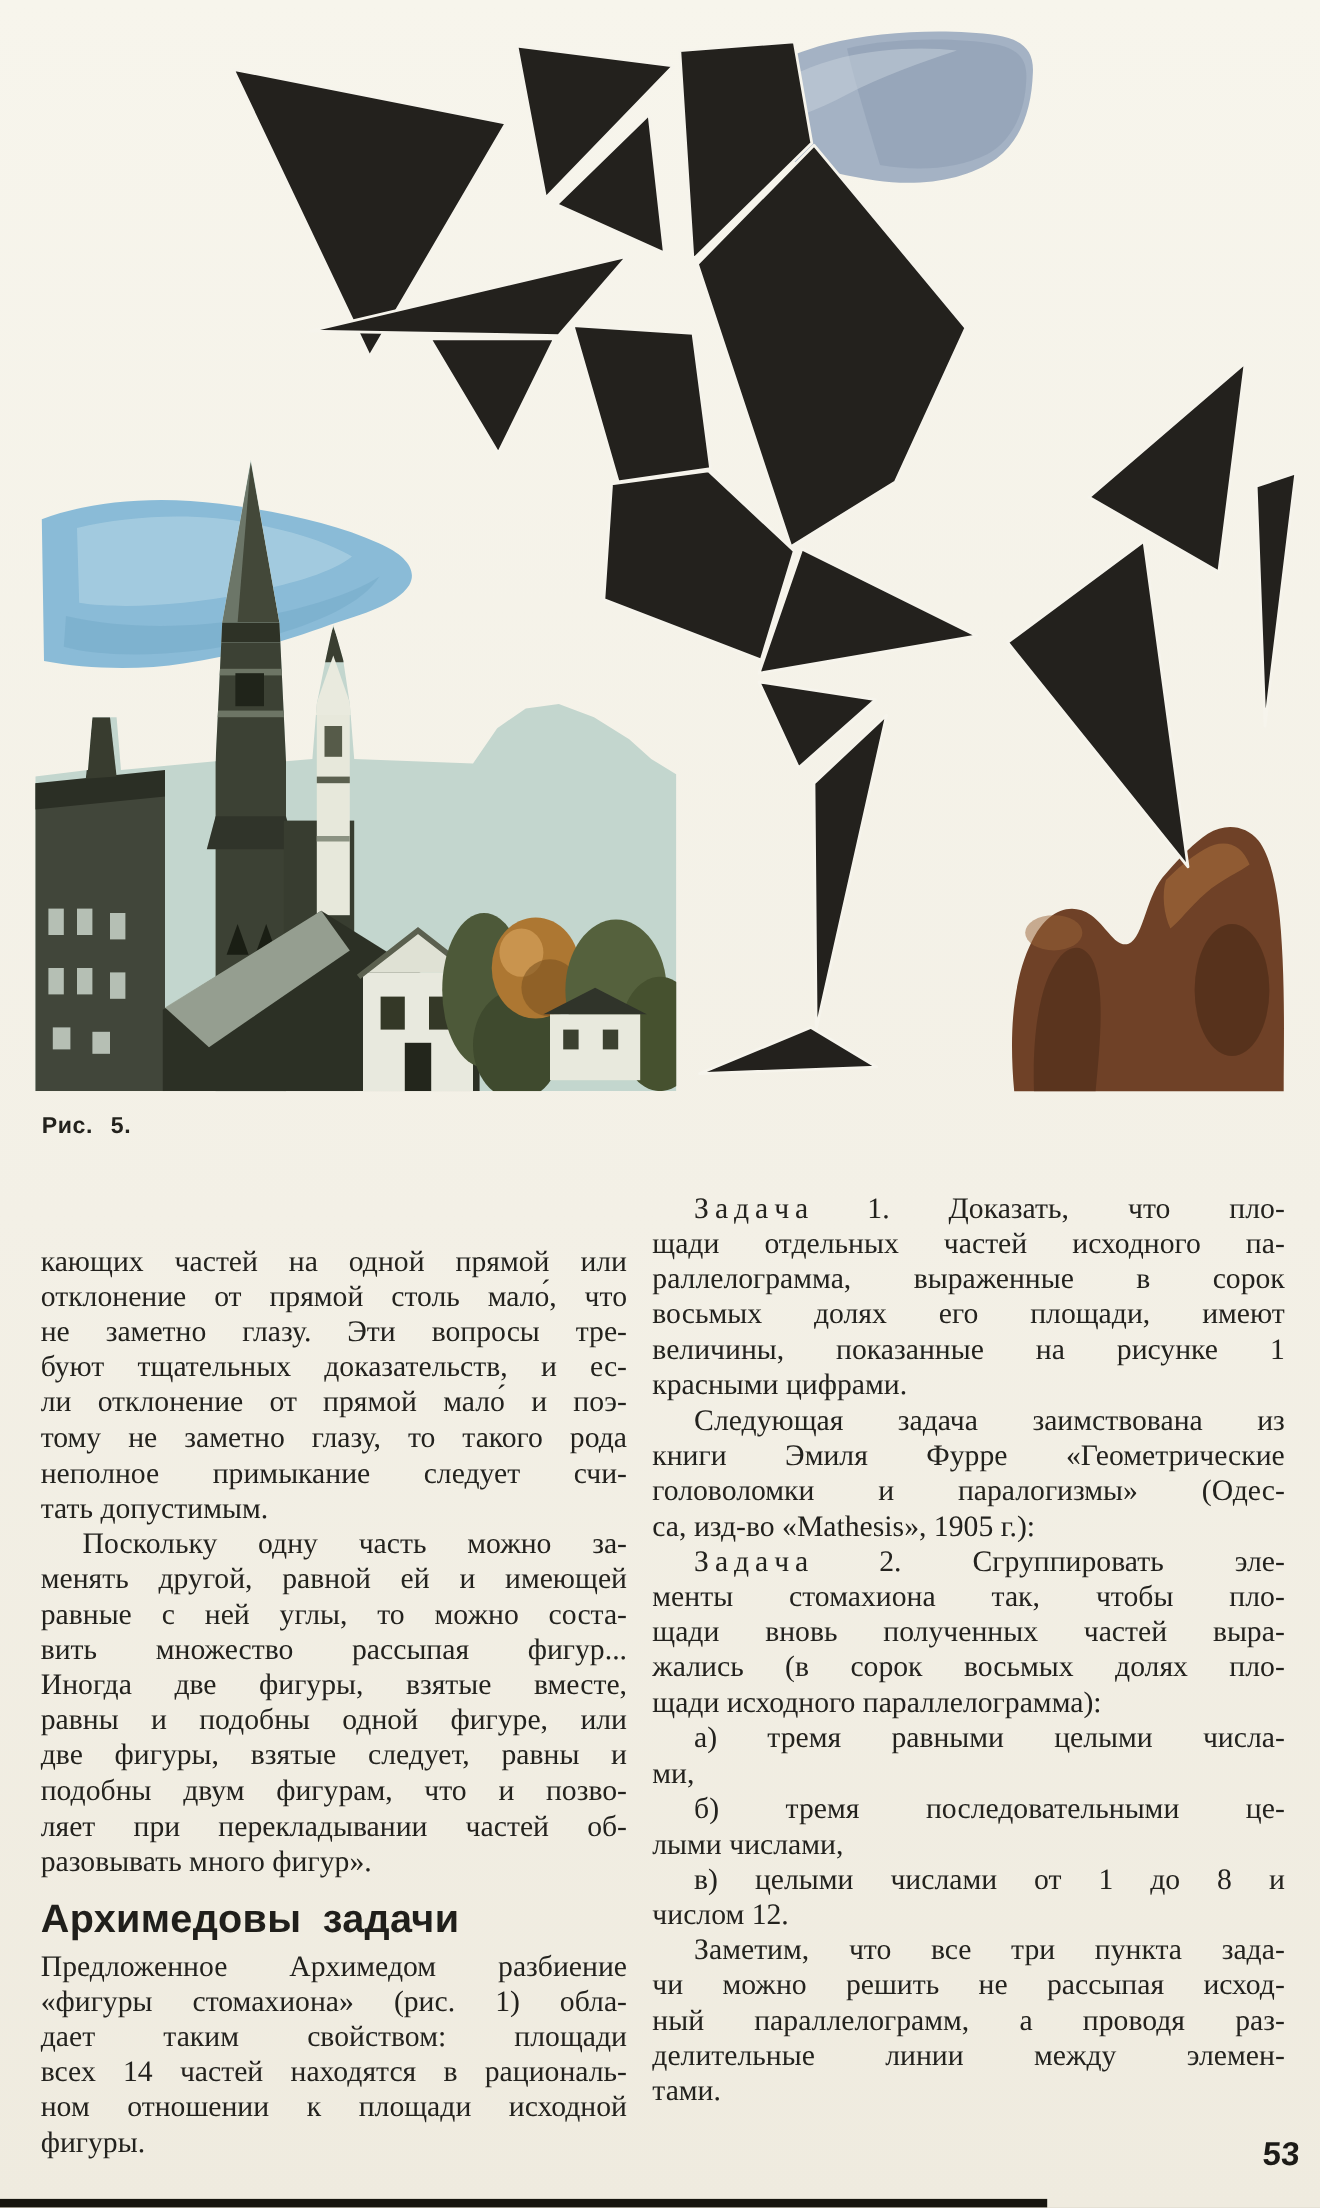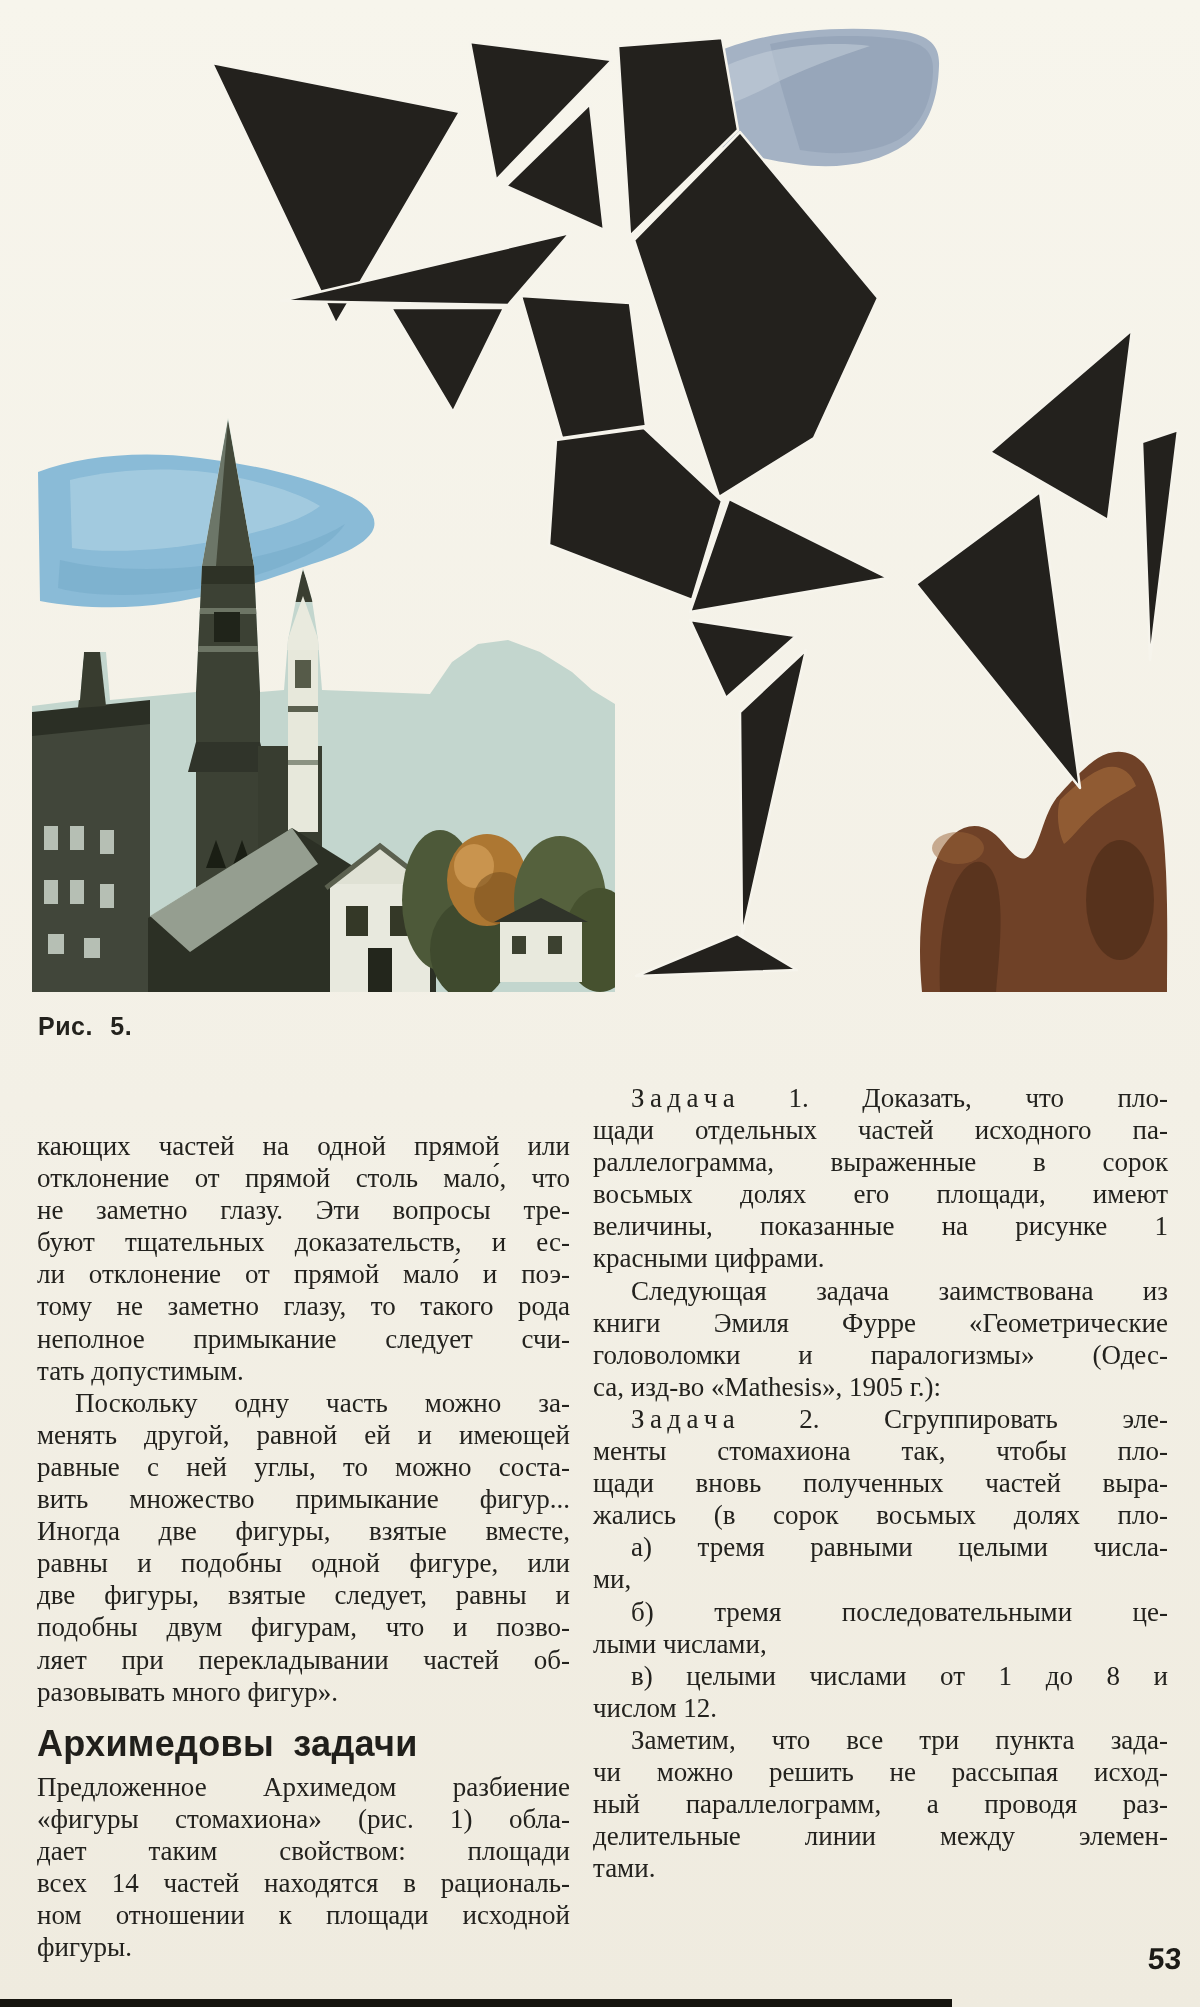--- a/index.html
+++ b/index.html
@@ -1,21 +1,21 @@
 <!DOCTYPE html>
 <html><head>
 <meta charset="utf-8">
 <style>
   html,body{margin:0;padding:0;}
   body{background:#dcd8cb;font-family:"Liberation Serif","DejaVu Serif",serif;}
   .page{position:relative;width:1200px;height:2007px;margin:0 auto;overflow:hidden;
         background:linear-gradient(180deg,#f7f5ec 0%,#f3f0e6 55%,#efebdf 100%);}
   .illustration{position:absolute;left:0;top:0;width:1200px;height:1010px;}
   .caption{position:absolute;left:38px;top:1012px;font-family:"Liberation Sans","DejaVu Sans",sans-serif;
-           font-weight:bold;font-size:25px;color:#23221d;letter-spacing:.5px;word-spacing:10px;}
+           font-weight:bold;font-size:21px;color:#23221d;letter-spacing:.5px;word-spacing:10px;}
   .column{position:absolute;top:1082px;font-size:27px;line-height:32.1px;color:#23221e;}
   .column.left{left:37px;width:533px;margin-top:48px;}
   .column.right{left:593px;width:575px;}
   .tl{text-align:justify;text-align-last:justify;white-space:nowrap;}
   .tl.last{text-align-last:left;}
   .tl.ind{text-indent:38px;}
   .colhead{font-family:"Liberation Sans","DejaVu Sans",sans-serif;font-weight:bold;font-size:36px;
            line-height:32px;margin:20px 0 11px 0;color:#201f1b;word-spacing:9px;letter-spacing:.3px;}
   .page-number{position:absolute;left:1148px;top:1942px;font-family:"Liberation Sans","DejaVu Sans",sans-serif;
                font-weight:bold;font-size:30px;color:#1c1b17;transform:skewX(-4deg);}
@@ -151,21 +151,21 @@
       <div class="tl">отклонение от прямой столь мало́, что</div>
       <div class="tl">не заметно глазу. Эти вопросы тре-</div>
       <div class="tl">буют тщательных доказательств, и ес-</div>
       <div class="tl">ли отклонение от прямой мало́ и поэ-</div>
       <div class="tl">тому не заметно глазу, то такого рода</div>
       <div class="tl">неполное примыкание следует счи-</div>
       <div class="tl last">тать допустимым.</div>
       <div class="tl ind">Поскольку одну часть можно за-</div>
       <div class="tl">менять другой, равной ей и имеющей</div>
       <div class="tl">равные с ней углы, то можно соста-</div>
-      <div class="tl">вить множество примыкание фигур...</div>
+      <div class="tl">вить множество рассыпая фигур...</div>
       <div class="tl">Иногда две фигуры, взятые вместе,</div>
       <div class="tl">равны и подобны одной фигуре, или</div>
       <div class="tl">две фигуры, взятые следует, равны и</div>
       <div class="tl">подобны двум фигурам, что и позво-</div>
       <div class="tl">ляет при перекладывании частей об-</div>
       <div class="tl last">разовывать много фигур».</div>
       <div class="colhead">Архимедовы задачи</div>
       <div class="tl">Предложенное Архимедом разбиение</div>
       <div class="tl">«фигуры стомахиона» (рис. 1) обла-</div>
       <div class="tl">дает таким свойством: площади</div>
@@ -181,20 +181,21 @@
       <div class="tl">величины, показанные на рисунке 1</div>
       <div class="tl last">красными цифрами.</div>
       <div class="tl ind">Следующая задача заимствована из</div>
       <div class="tl">книги Эмиля Фурре «Геометрические</div>
       <div class="tl">головоломки и паралогизмы» (Одес-</div>
       <div class="tl last">са, изд-во «Mathesis», 1905 г.):</div>
       <div class="tl ind">З а д а ч а 2. Сгруппировать эле-</div>
       <div class="tl">менты стомахиона так, чтобы пло-</div>
       <div class="tl">щади вновь полученных частей выра-</div>
       <div class="tl">жались (в сорок восьмых долях пло-</div>
+      <div class="tl last">щади исходного параллелограмма):</div>
       <div class="tl ind">а) тремя равными целыми числа-</div>
       <div class="tl last">ми,</div>
       <div class="tl ind">б) тремя последовательными це-</div>
       <div class="tl last">лыми числами,</div>
       <div class="tl ind">в) целыми числами от 1 до 8 и</div>
       <div class="tl last">числом 12.</div>
       <div class="tl ind">Заметим, что все три пункта зада-</div>
       <div class="tl">чи можно решить не рассыпая исход-</div>
       <div class="tl">ный параллелограмм, а проводя раз-</div>
       <div class="tl">делительные линии между элемен-</div>

